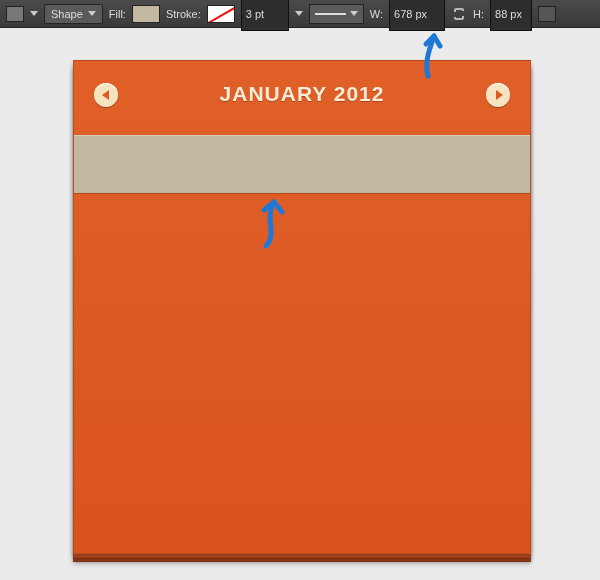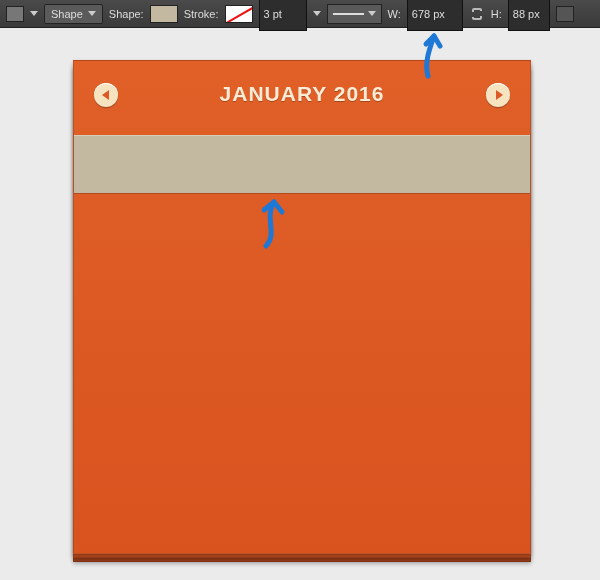--- a/index.html
+++ b/index.html
@@ -178,21 +178,21 @@
 </head>
 <body>
 
 <div class="options-bar">
   <div class="ob-swatch"></div>
   <div class="ob-caret"></div>
   <div class="ob-dd">
     <span>Shape</span>
     <span class="ob-caret"></span>
   </div>
-  <span class="ob-label">Shape:</span>
+  <span class="ob-label">Fill:</span>
   <div class="ob-fill"></div>
   <span class="ob-label">Stroke:</span>
   <div class="ob-stroke"></div>
   <input class="ob-input" value="3 pt" style="">
   <div class="ob-caret"></div>
   <div class="ob-lineprev">
     <div class="line"></div>
     <span class="ob-caret"></span>
   </div>
   <span class="ob-label">W:</span>
@@ -209,21 +209,21 @@
 
 <div class="canvas">
   <div class="stack">
     <div class="page p3"></div>
     <div class="page p2"></div>
     <div class="page front">
       <div class="header">
         <div class="navbtn left">
           <div class="chev"></div>
         </div>
-        <div class="title">JANUARY 2016</div>
+        <div class="title">JANUARY 2012</div>
         <div class="navbtn right">
           <div class="chev"></div>
         </div>
       </div>
       <div class="band"></div>
     </div>
   </div>
 
   <svg class="arrow" style="left:416px; top:2px;" width="30" height="50">
     <path d="M12 46 C 8 32 14 18 18 6" stroke="#1e78d6" stroke-width="5" fill="none" stroke-linecap="round"></path>

